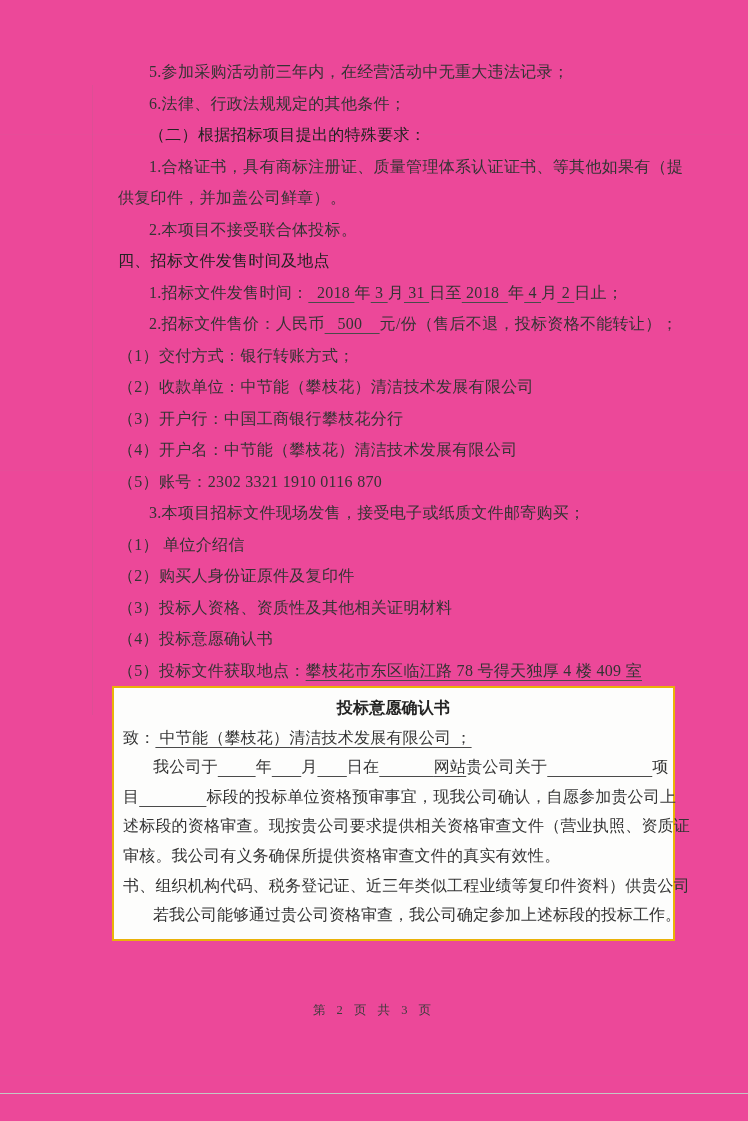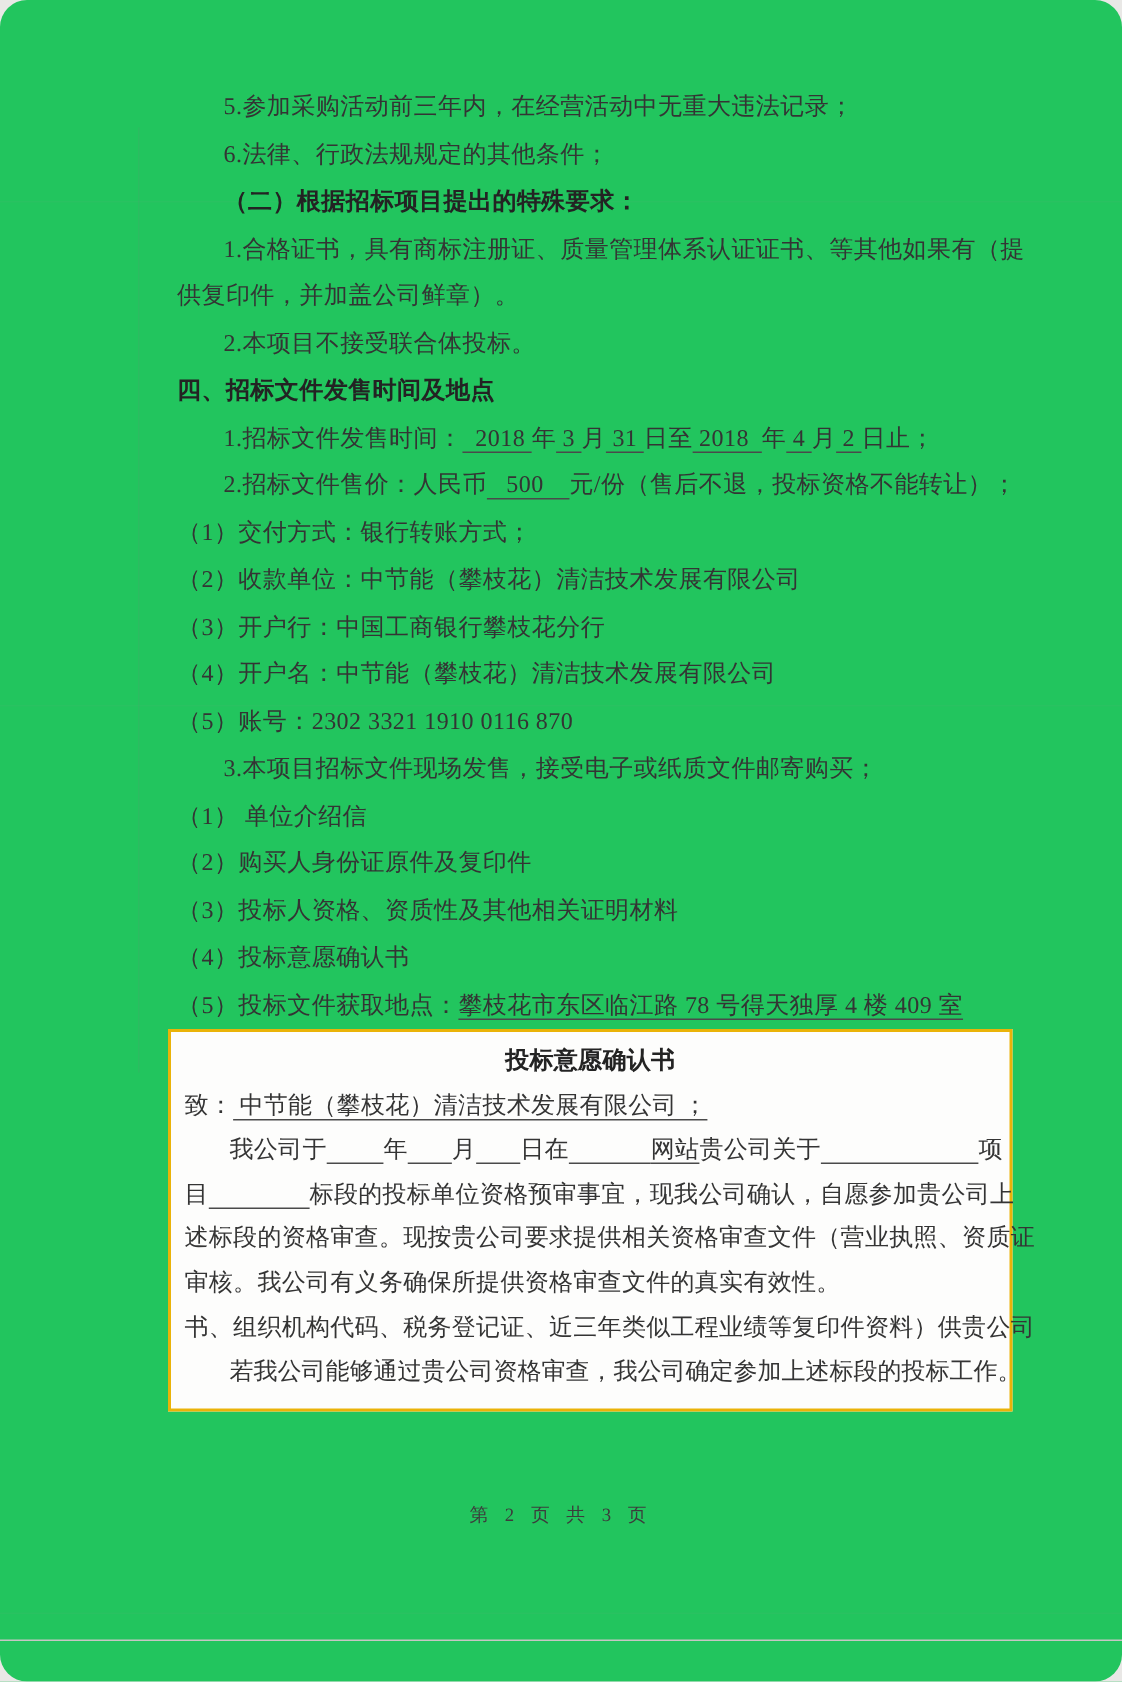--- a/index.html
+++ b/index.html
@@ -1,37 +1,36 @@
 <!DOCTYPE html>
 <html><head>
 <meta charset="utf-8">
 <style>
   html,body{margin:0;padding:0;background:#e9e8e6;}
   .screen{
     position:relative;width:748px;height:1121px;margin:0 auto;
-    background:#22c55e;overflow:hidden;
+    background:#ec4899;overflow:hidden;
     font-family:"Liberation Serif","DejaVu Serif",serif;
     color:#343434;
-    border-radius:18px;
   }
   .artifact-fold{
     position:absolute;left:92px;top:85px;width:1px;height:630px;
     background:rgba(120,120,120,.12);
   }
   .artifact-bottom-edge{
     position:absolute;left:0;top:1093px;width:748px;height:1px;
     background:#c6c6c4;
   }
   .artifact-streak{
     position:absolute;left:0;width:748px;height:1px;background:rgba(150,150,150,.06);
   }
   .content{position:absolute;top:56px;left:118px;width:560px;}
   .line{height:31.5px;line-height:31.5px;font-size:16px;letter-spacing:.3px;white-space:pre;}
   .ind{padding-left:31px;}
-  .bold{font-weight:bold;color:#232323;}
+  .bold{font-weight:normal;color:#232323;}
   .u{text-decoration:underline;text-underline-offset:4px;text-decoration-thickness:1px;text-decoration-color:#4a4a4a;}
   .box{
     box-sizing:border-box;width:563px;margin-left:-6px;margin-top:0;
     border:2px solid #eab308;background:#fdfdfc;
     padding:5px 9px 9px 9px;
   }
   .bline{height:29.6px;line-height:29.6px;font-size:16px;letter-spacing:.2px;white-space:pre;}
   .btitle{text-align:center;font-weight:bold;color:#232323;}
   .bind2{padding-left:30px;}
   .p2line{letter-spacing:0;text-align:center;}

